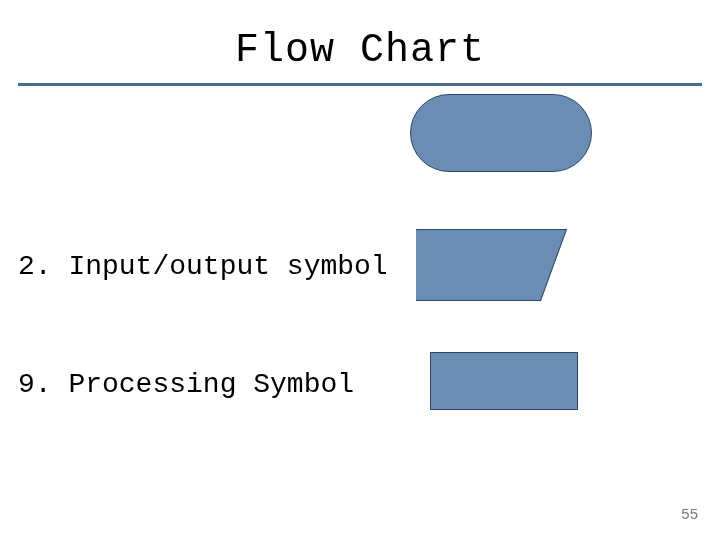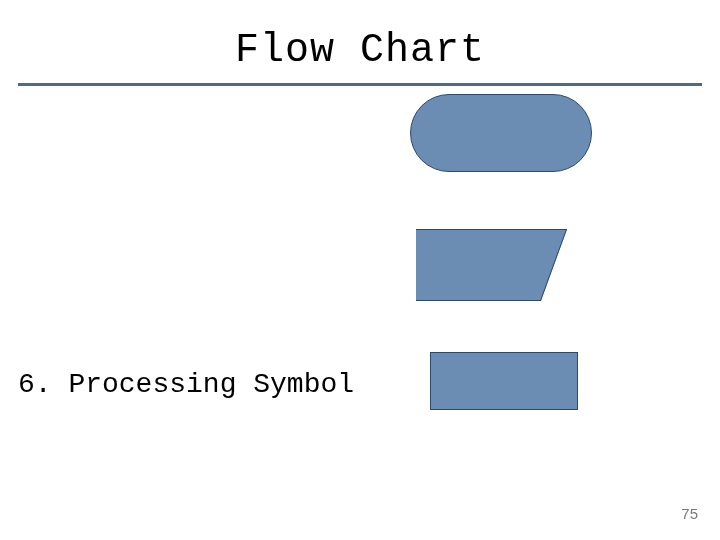--- a/index.html
+++ b/index.html
@@ -88,26 +88,27 @@
   <hr class="rule">
 
 
   <div class="block">
     <div class="shape terminal"></div>
   </div>
 
   <div class="gap-lg"></div>
 
   <div class="block">
+    <span class="line">2. Input/output symbol</span>
     <div class="shape io-wrap">
       <div class="io"></div>
     </div>
   </div>
 
   <div class="gap-md"></div>
 
   <div class="block">
-    <span class="line">6. Processing Symbol</span>
+    <span class="line">9. Processing Symbol</span>
     <div class="shape process"></div>
   </div>
 
-  <div class="pagenum">75</div>
+  <div class="pagenum">55</div>
 </div>
 
 </body></html>

